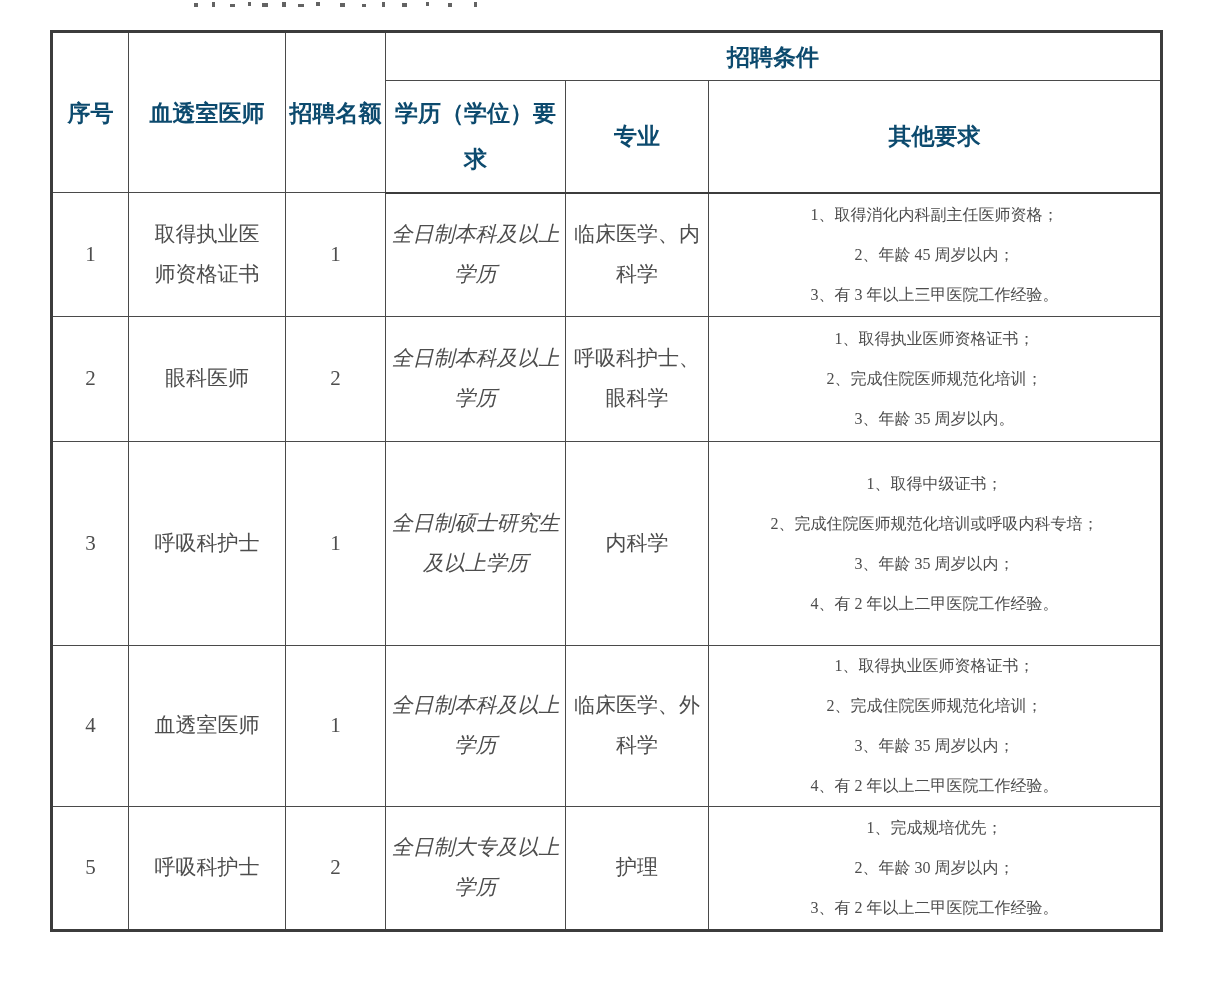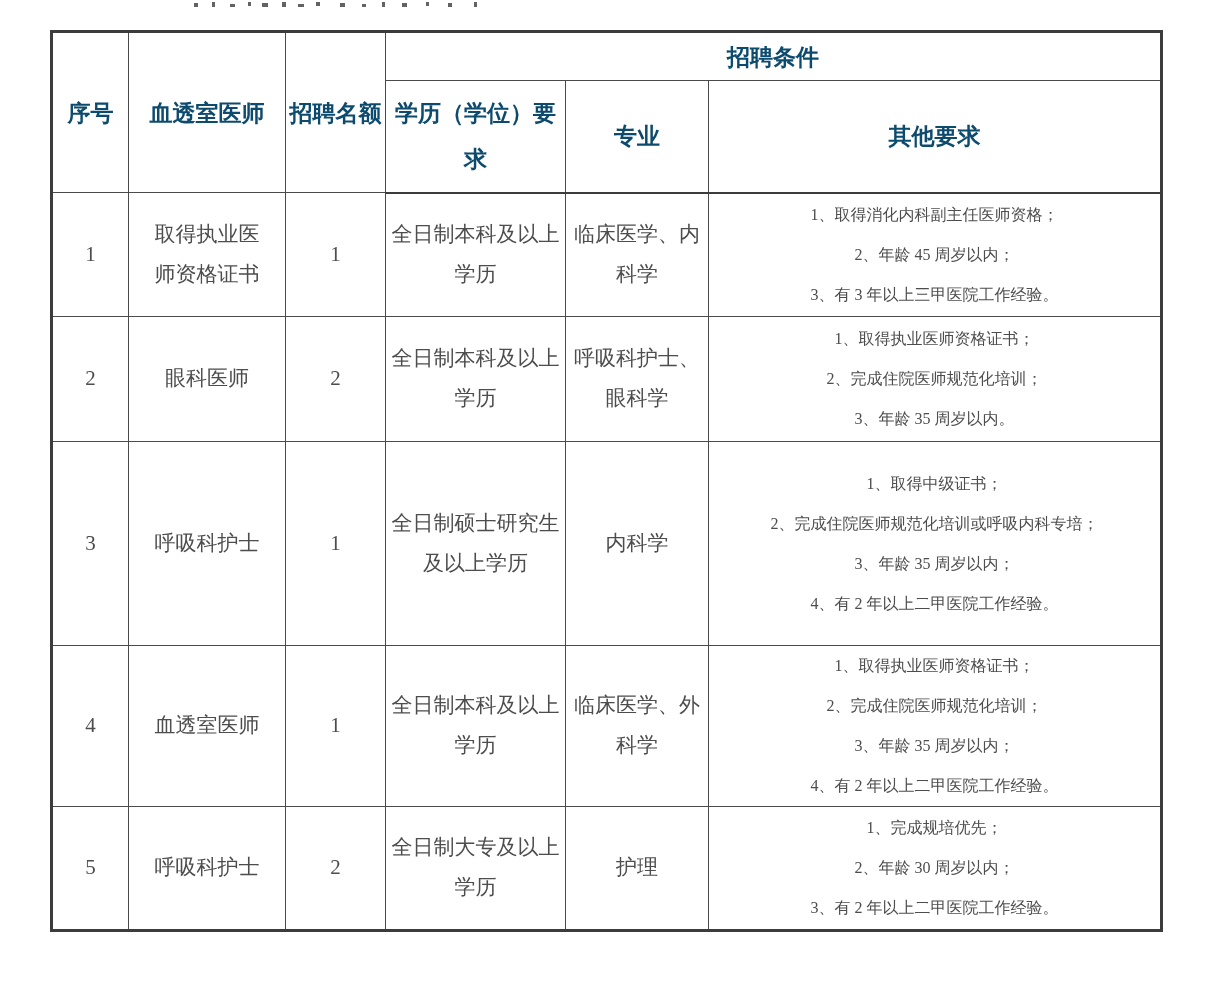--- a/index.html
+++ b/index.html
@@ -55,21 +55,21 @@
     color: #4d4d4d;
     font-size: 21px;
     line-height: 1.9;
   }
   tr.r1 { height: 124px; }
   tr.r2 { height: 125px; }
   tr.r3 { height: 204px; }
   tr.r4 { height: 155px; }
   tr.r5 { height: 124px; }
   .cell-position { padding: 0 22px; text-wrap: balance; }
-  .cell-education { padding: 0 10px; }
+  .cell-education { padding: 0 10px; font-style: italic; }
   .cell-major { padding: 0 16px; }
   .cell-requirements {
     text-align: left;
     padding: 0 48px 0 14px;
     font-size: 16px;
   }
   .req-line { line-height: 40px; }
 </style>
 </head>
 <body>

